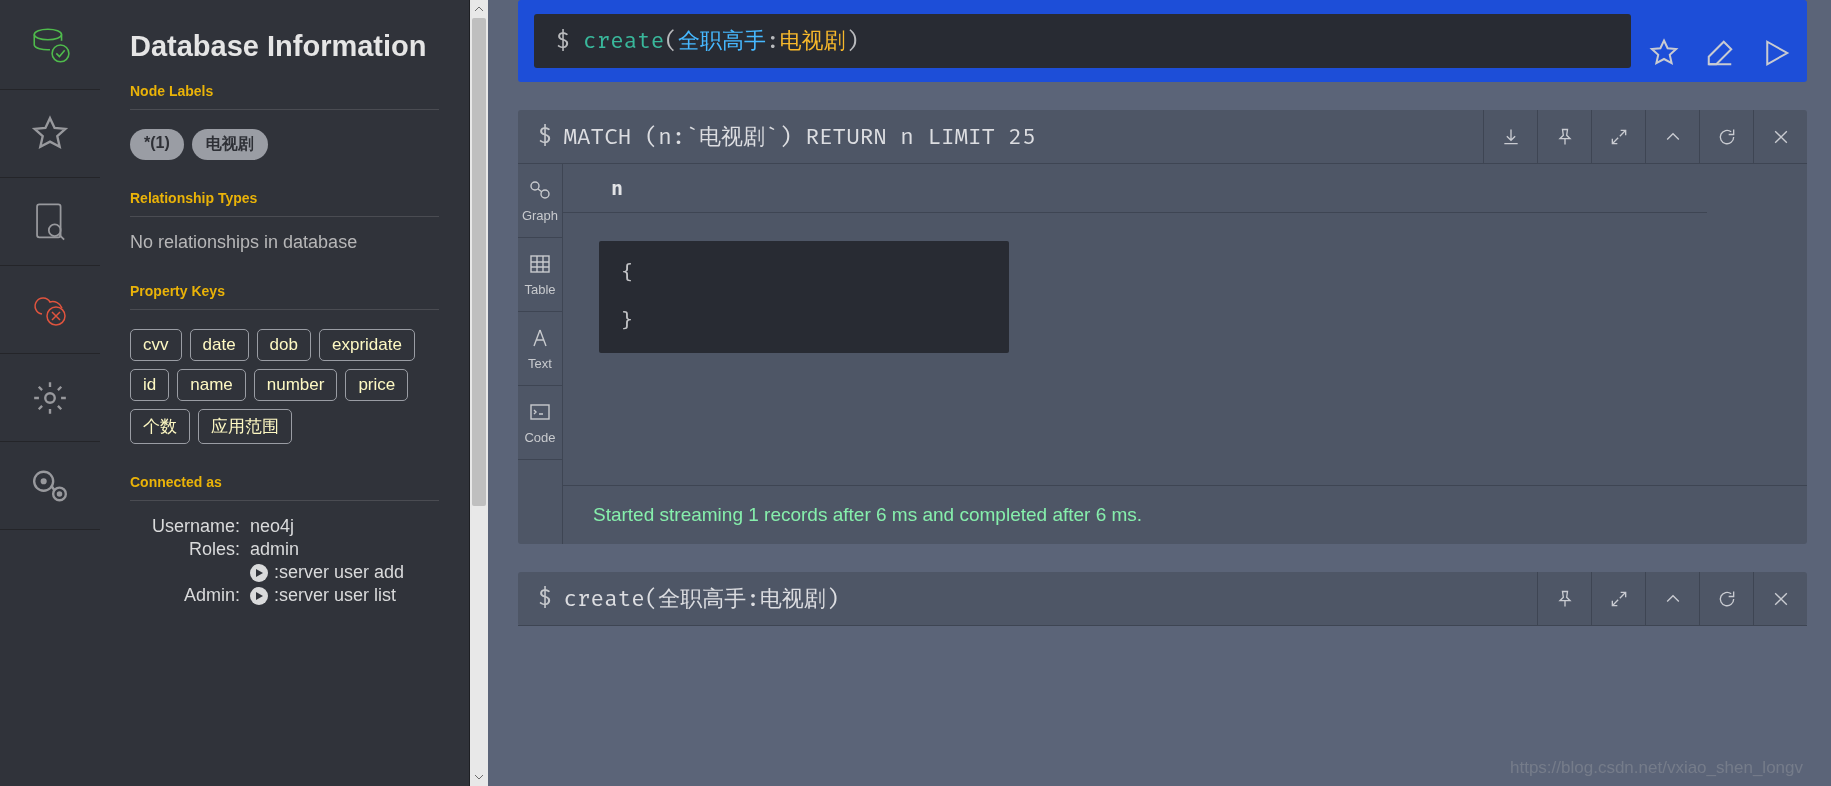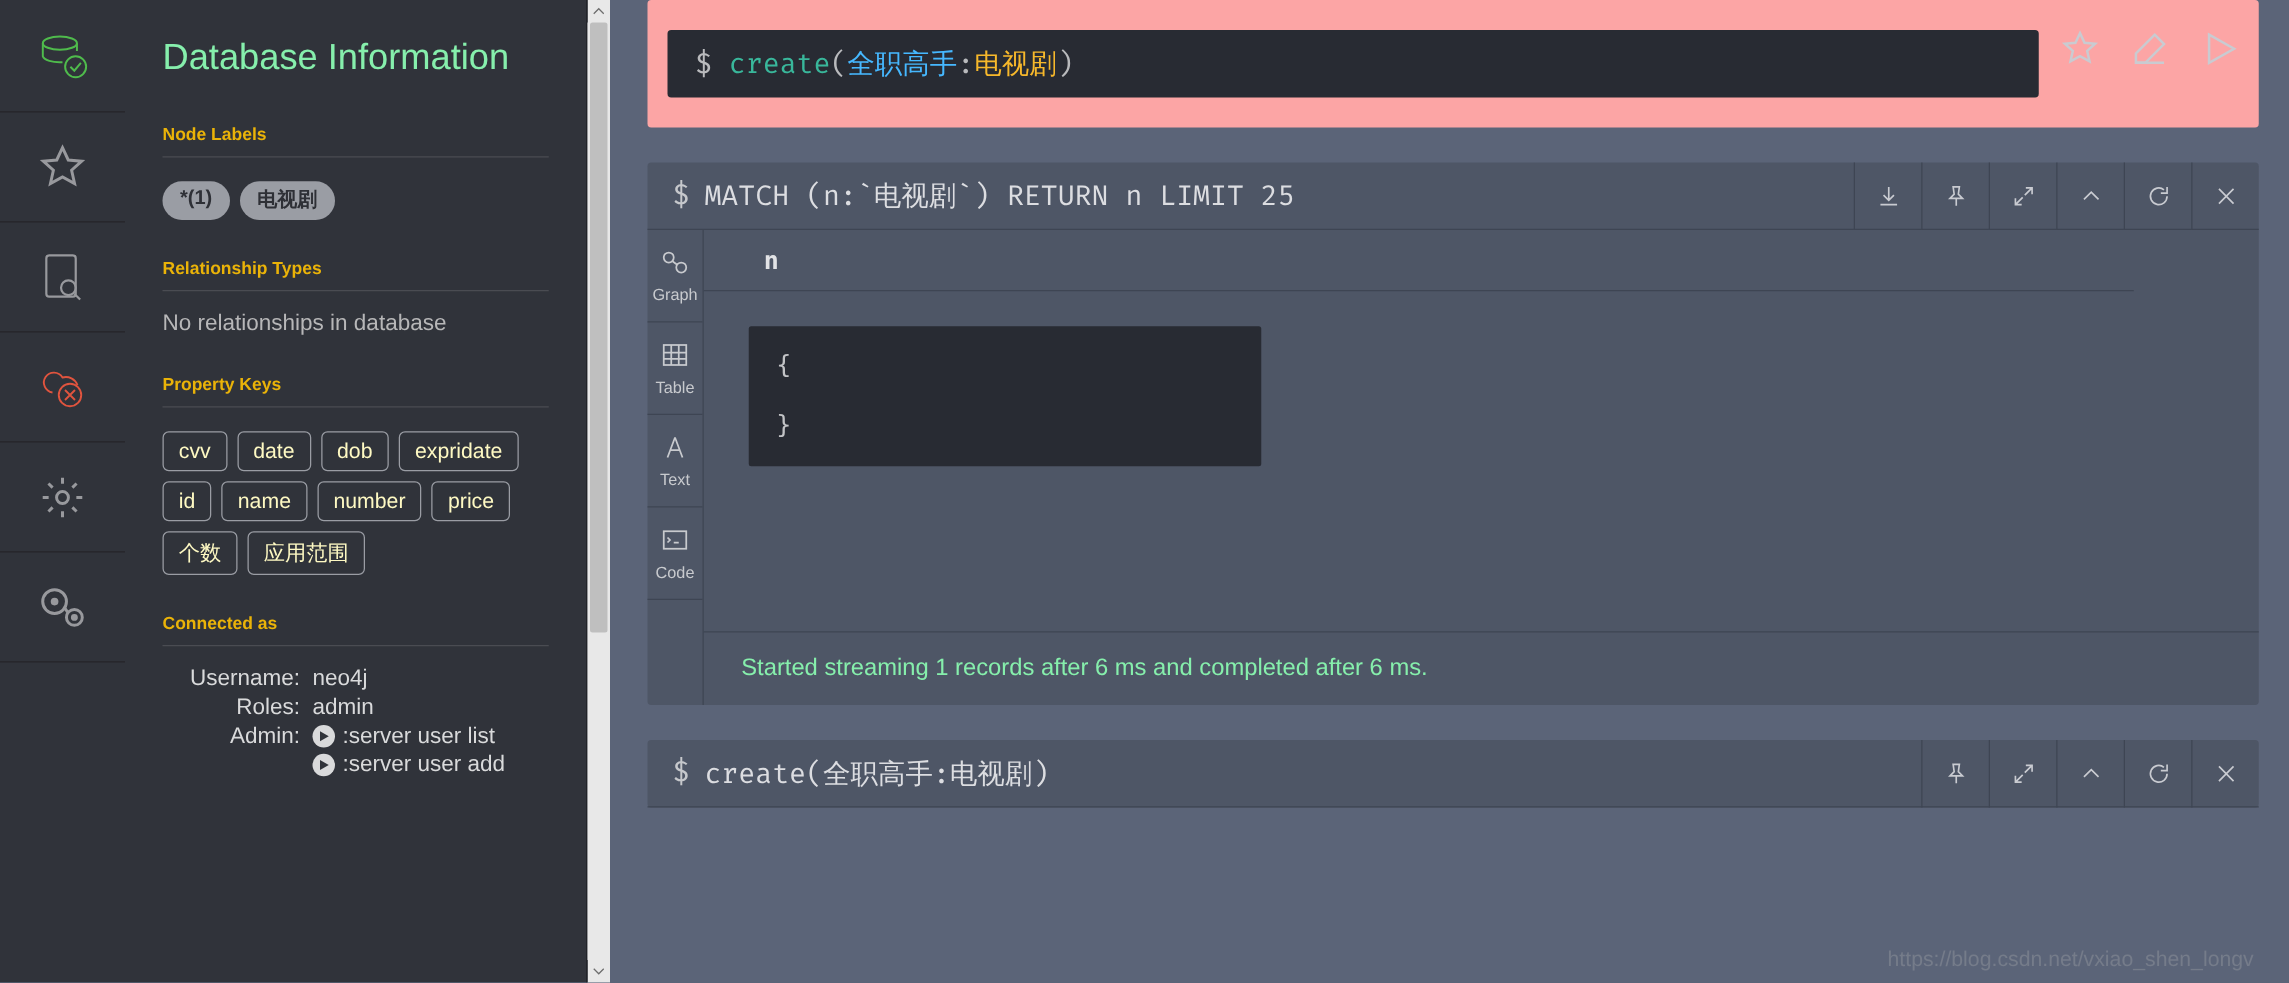--- a/index.html
+++ b/index.html
@@ -37,23 +37,23 @@
   width: 370px;
   background: #30333a;
   color: #dedede;
   padding: 30px 30px 20px 30px;
   border-right: 1px solid #1d1f23;
   overflow: hidden;
   position: relative;
 }
 .side-panel h1 {
   font-size: 29px;
-  font-weight: 400;
-  color: #86efac;
-  margin-bottom: 36px;
+  font-weight: 700;
+  color: #e5e5e5;
+  margin-bottom: 20px;
 }
 .side-panel h2 {
   font-size: 14px;
   font-weight: 700;
   color: #eab308;
   padding-bottom: 10px;
   border-bottom: 1px solid #4a4c52;
   margin-top: 30px;
   margin-bottom: 15px;
 }
@@ -119,25 +119,25 @@
   background: #5b6478;
   padding: 0 24px 10px 30px;
   display: flex;
   flex-direction: column;
   gap: 28px;
   position: relative;
   overflow: hidden;
 }
 
 .editor-frame {
-  background: #fca5a5;
+  background: #1d4ed8;
   border-radius: 3px;
-  padding: 24px 16px;
-  display: flex;
-  align-items: flex-start;
+  padding: 14px 16px;
+  display: flex;
+  align-items: flex-end;
   margin-top: 0;
 }
 .editor-box {
   flex: 1;
   background: #282b33;
   border-radius: 3px;
   padding: 12px 22px;
   font-family: "Fira Code", Menlo, Consolas, monospace;
   font-size: 22px;
 }
@@ -333,31 +333,31 @@
   <div class="conn-table">
     <div class="conn-row">
       <div class="conn-label">Username:</div>
       <div class="conn-val">neo4j</div>
     </div>
     <div class="conn-row">
       <div class="conn-label">Roles:</div>
       <div class="conn-val">admin</div>
     </div>
     <div class="conn-row">
+      <div class="conn-label"></div>
+      <div class="conn-val">
+        <span class="play-badge"></span>
+        <span>:server user add</span>
+      </div>
+    </div>
+    <div class="conn-row">
       <div class="conn-label">Admin:</div>
       <div class="conn-val">
         <span class="play-badge"></span>
         <span>:server user list</span>
-      </div>
-    </div>
-    <div class="conn-row">
-      <div class="conn-label"></div>
-      <div class="conn-val">
-        <span class="play-badge"></span>
-        <span>:server user add</span>
       </div>
     </div>
   </div>
 </div>
 
 <div class="scrollbar">
   <div class="scroll-btn">
     <svg width="10" height="10" viewBox="0 0 10 10">
         <path d="M1 7 L5 3 L9 7" fill="none"></path>
       </svg>

